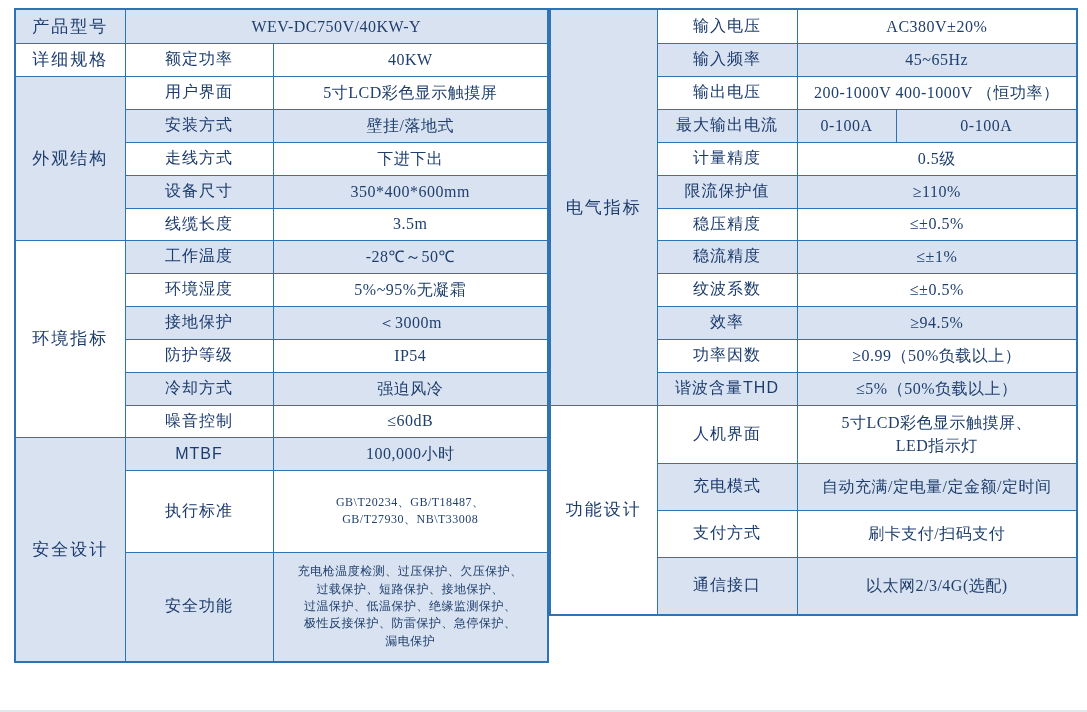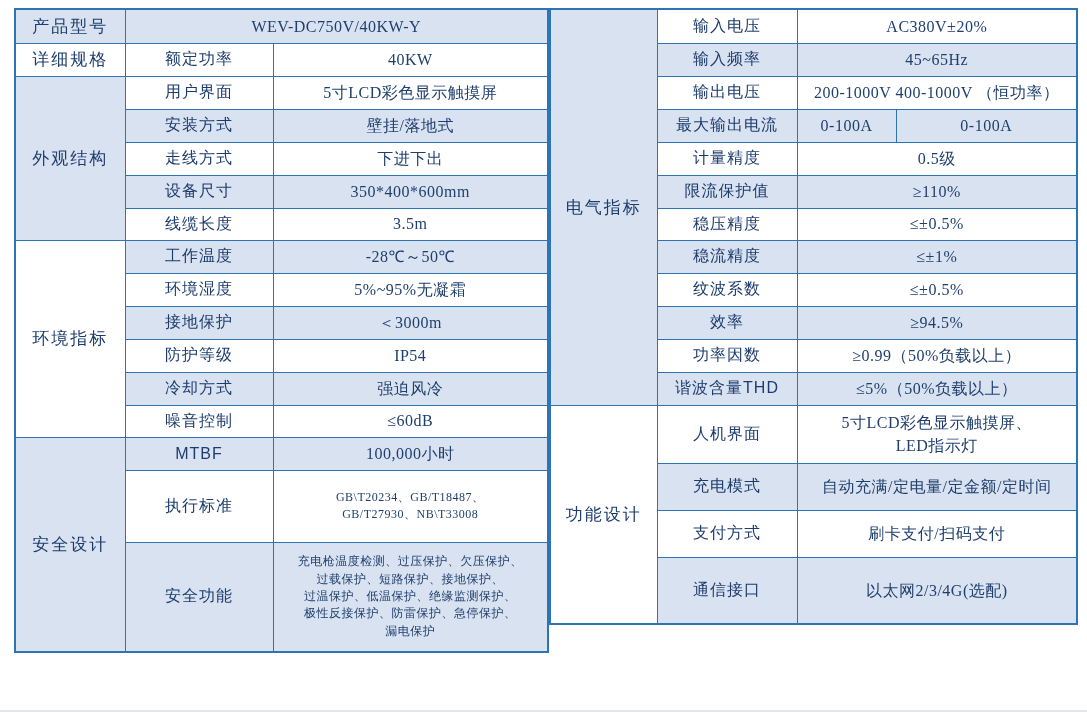--- a/index.html
+++ b/index.html
@@ -54,22 +54,22 @@
   td.value{
     font-size:16px;letter-spacing:0.5px;
     color:var(--value-text);
     font-family:Liberation Serif, serif;
     white-space:pre-line;
     line-height:1.45;
   }
   td.value.small{font-size:12px;}
   td.left-align{text-align:left;padding-left:10px;}
   tr.h34{height:34px}tr.h33{height:33px}tr.h32{height:32px}
-  tr.h64{height:72px}tr.h110{height:110px}
-  tr.h58{height:58px}tr.h57{height:47px}tr.h67{height:67px}
+  tr.h64{height:82px}tr.h110{height:110px}
+  tr.h58{height:58px}tr.h57{height:47px}tr.h67{height:58px}
   .page-edge-line{
     position:absolute;left:0;right:0;bottom:0;height:2px;background:#e4e7ea;
   }
 </style>
 </head>
 <body>
 
 <div class="page">
 
   <div class="tables-wrap">

